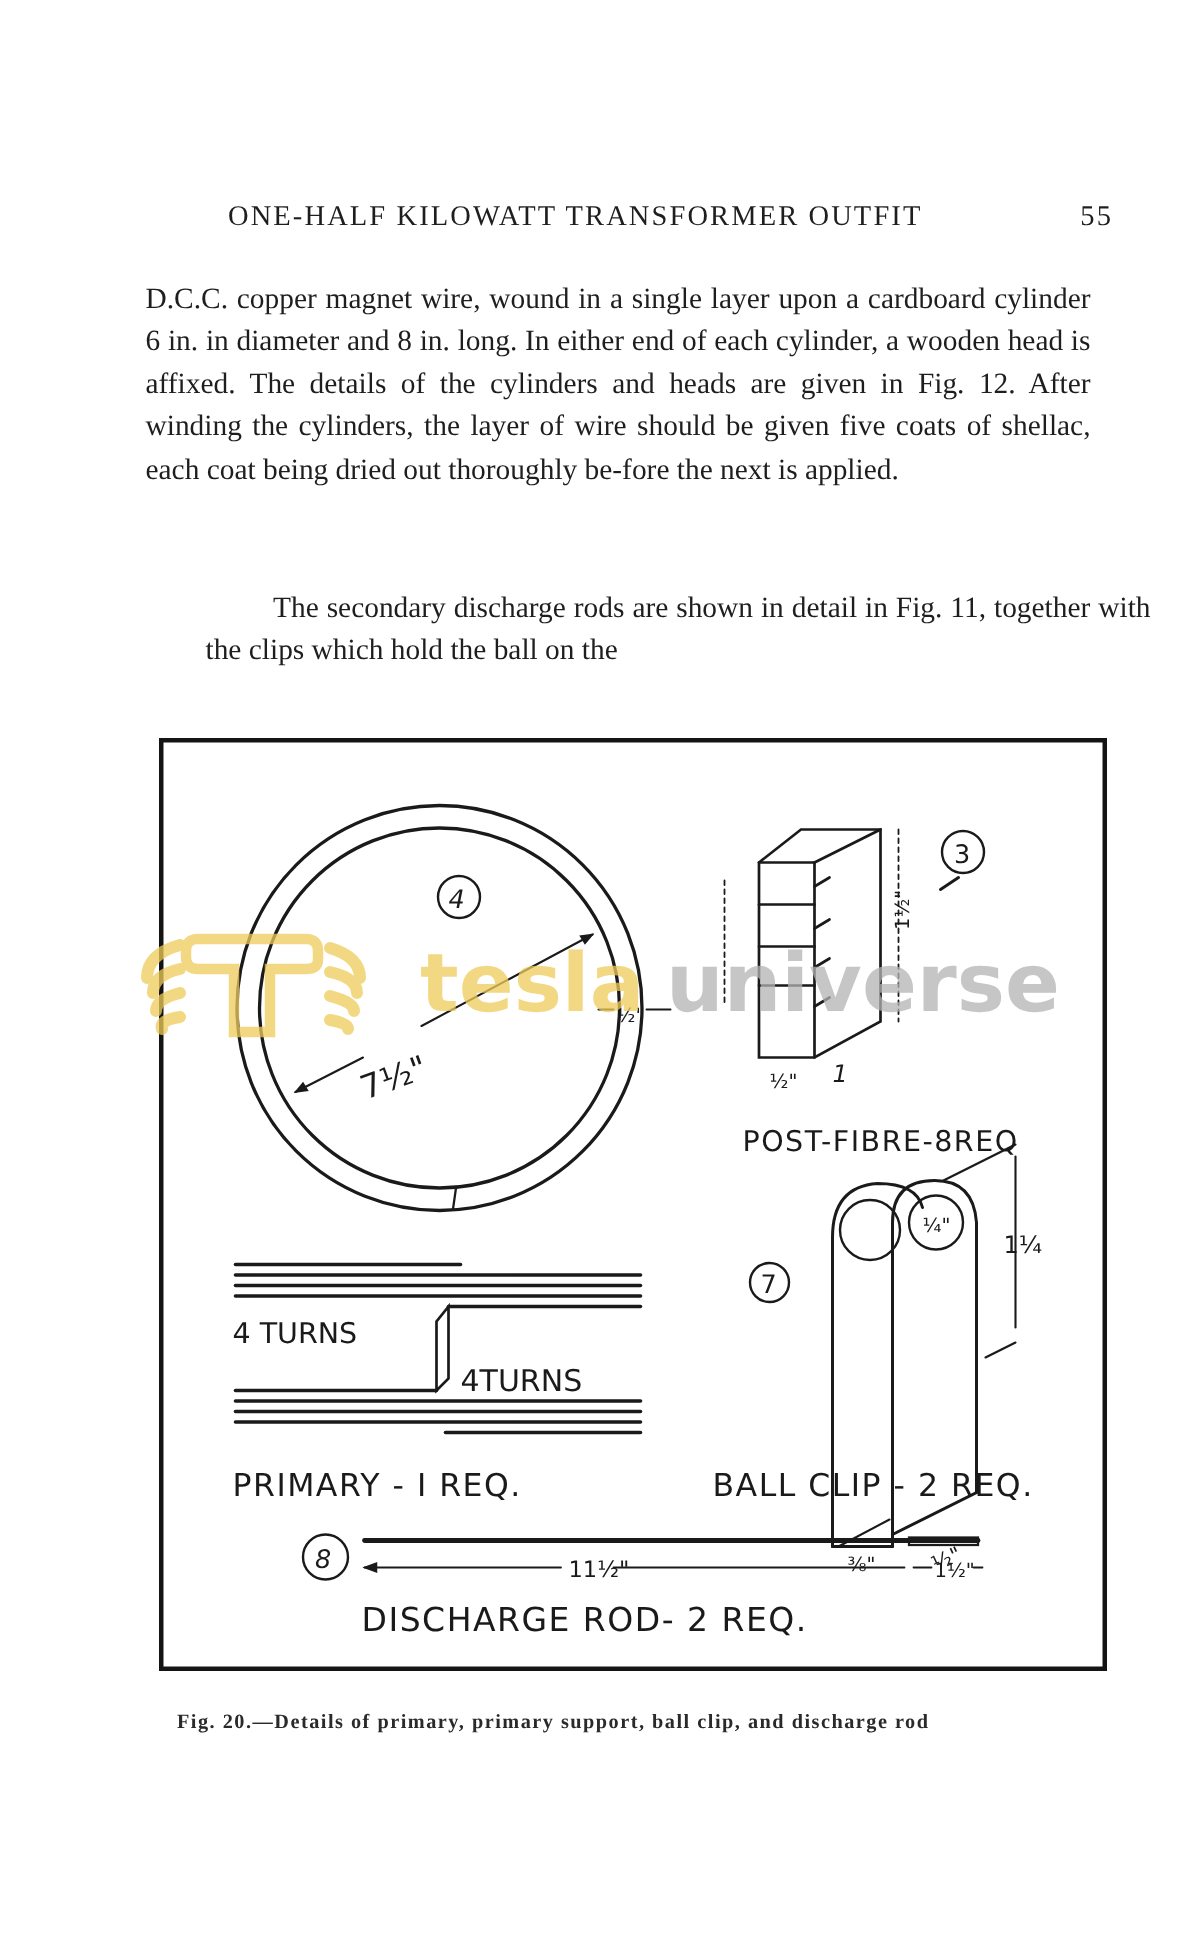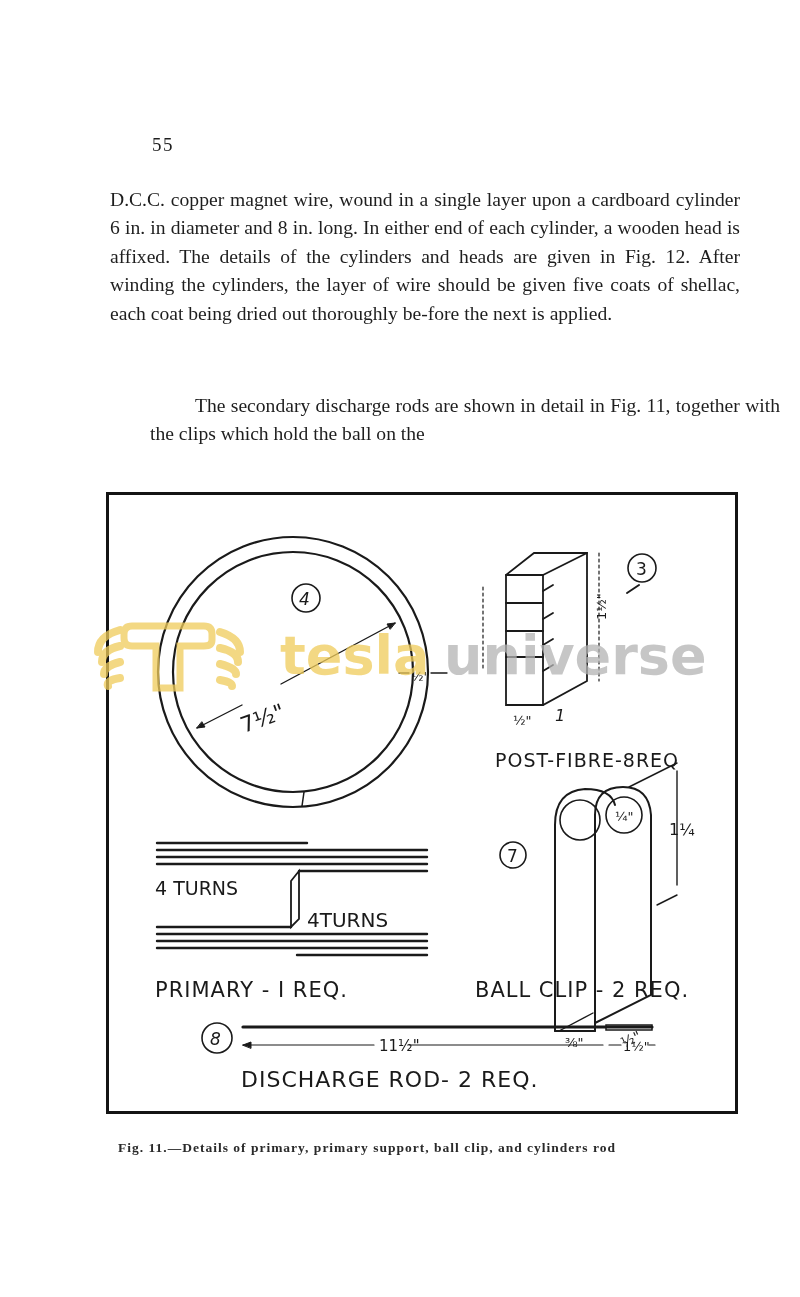--- a/index.html
+++ b/index.html
@@ -1,34 +1,35 @@
 <!DOCTYPE html>
 <html><head>
 <meta charset="utf-8">
 <style>
   html, body { margin: 0; padding: 0; background: #ffffff; }
   body { width: 800px; height: 1297px; position: relative; overflow: hidden; font-family: "Liberation Serif", "DejaVu Serif", serif; color: #1e1e1e; }
   .running-head { position: absolute; top: 134px; left: 152px; width: 590px; font-size: 19px; letter-spacing: 1.4px; display: flex; justify-content: space-between; }
-  .body-text { position: absolute; left: 110px; width: 630px; font-size: 19.6px; line-height: 28.4px; text-align: justify; }
+  .body-text { position: absolute; left: 97px; width: 630px; font-size: 19.6px; line-height: 28.4px; text-align: justify; }
   .body-text p { margin: 0; }
   .p1 { top: 186px; }
   .p2 { top: 392px; margin-left: 40px; }
   .p2 p { text-indent: 45px; }
   .figure-box { position: absolute; left: 106px; top: 492px; width: 632px; height: 622px; border: 3px solid #141414; box-sizing: border-box; }
   .figure-svg { position: absolute; left: 0; top: 0; }
   .caption { position: absolute; top: 1140px; left: 118px; width: 620px; font-size: 13.5px; letter-spacing: 1px; font-weight: bold; color: #2a2a2a; }
   .caption .fig { font-weight: bold; }
   .hand { font-family: "DejaVu Sans", sans-serif; fill: #1a1a1a; }
   .watermark { position: absolute; left: 92px; top: 612px; width: 620px; height: 82px; opacity: 0.75; }
   .wm-text { font-family: "DejaVu Sans", sans-serif; font-weight: bold; font-size: 54px; }
 </style>
 </head>
 <body>
 
 <div class="running-head">
+  <span>ONE-HALF KILOWATT TRANSFORMER OUTFIT</span>
   <span>55</span>
 </div>
 
 <div class="body-text p1">
   <p>D.C.C. copper magnet wire, wound in a single layer upon a cardboard cylinder 6 in. in diameter and 8 in. long.  In either end of each cylinder, a wooden head is affixed.  The details of the cylinders and heads are given in Fig. 12. After winding the cylinders, the layer of wire should be given five coats of shellac, each coat being dried out thoroughly be-fore the next is applied.</p>
 </div>
 
 <div class="body-text p2">
   <p>The secondary discharge rods are shown in detail in Fig. 11, together with the clips which hold the ball on the</p>
 </div>
@@ -150,14 +151,14 @@
     <path d="M128 20 Q148 26 148 40"></path>
     <path d="M128 36 Q146 40 146 50"></path>
     <path d="M128 52 Q144 56 144 62"></path>
     <path d="M128 68 Q140 70 140 74"></path>
   </g>
   <text class="wm-text" x="188" y="62" fill="#f0cc5a">tesla</text>
   <text class="wm-text" x="352" y="62" fill="#b4b4b4">universe</text>
 </svg>
 
 <div class="caption">
-  <span class="fig">Fig. 11.</span><span>—Details of primary, primary support, ball clip, and cylinders rod</span>
+  <span class="fig">Fig. 20.</span><span>—Details of primary, primary support, ball clip, and discharge rod</span>
 </div>
 
 </body></html>

